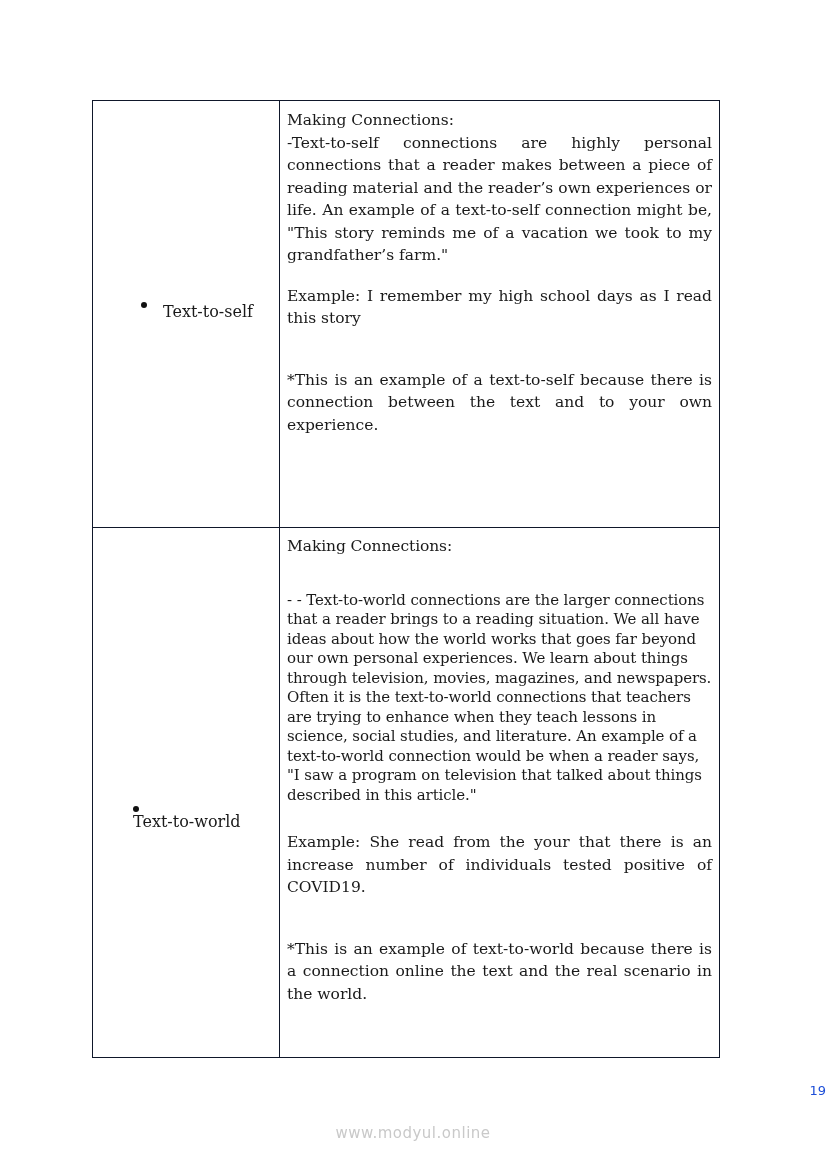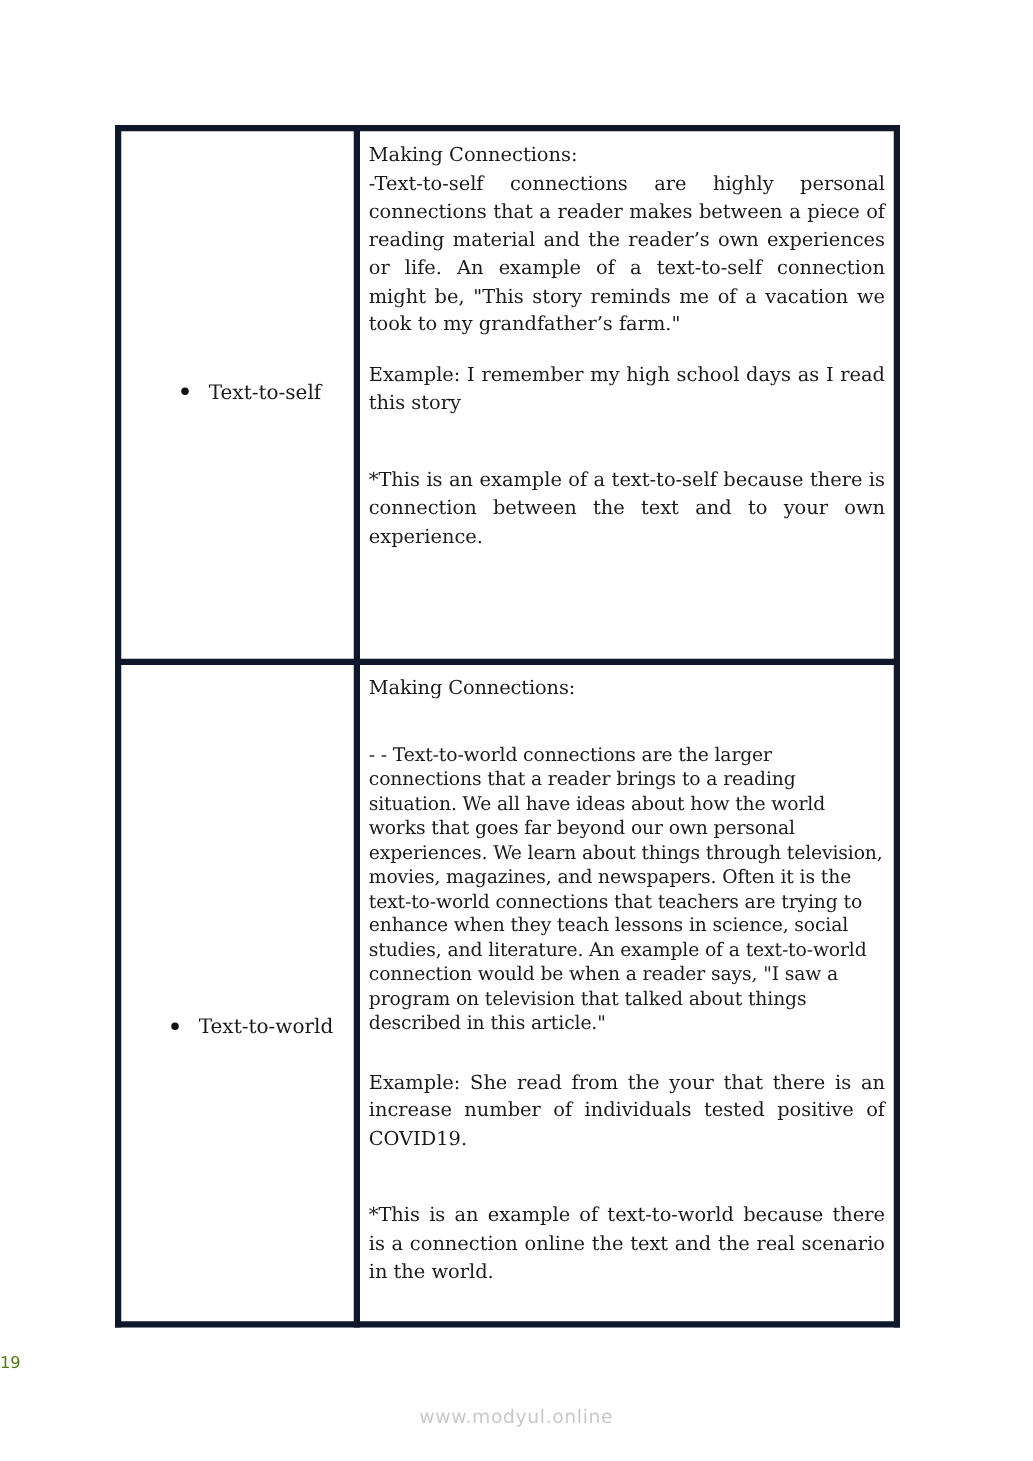--- a/index.html
+++ b/index.html
@@ -1,27 +1,27 @@
 <!DOCTYPE html>
 <html><head>
 <meta charset="utf-8">
 <style>
   html, body { margin:0; padding:0; background:#ffffff; }
   body { width:826px; height:1169px; position:relative; overflow:hidden;
          font-family:"DejaVu Serif", serif; color:#1a1a1a; }
   .tbl { position:absolute; left:92px; top:100px; width:628px; border-collapse:collapse; }
-  .tbl td { border:5px solid #0f172a; vertical-align:middle; padding:0; }
+  .tbl td { border:1px solid #0f172a; vertical-align:middle; padding:0; }
   .col1 { width:186px; }
-  .bullet-item { display:flex; align-items:center; font-size:16px; }
+  .bullet-item { display:flex; font-size:16px; }
   .bullet { display:inline-block; width:6px; height:6px; border-radius:50%; background:#111; margin-right:16px; }
   .cell { padding:6px 7px 0 7px; font-size:15.5px; line-height:22.5px; text-align:justify; }
   .cell p { margin:0; }
   .bk { font-family:"DejaVu Serif", serif; font-size:15px; line-height:19.5px; text-align:left; letter-spacing:-0.1px; }
-  .footer-num { position:absolute; left:0; width:826px; top:1083px; text-align:left;
-                font-family:"DejaVu Sans", sans-serif; font-size:13px; color:#4d7c0f; }
+  .footer-num { position:absolute; left:0; width:826px; top:1083px; text-align:right;
+                font-family:"DejaVu Sans", sans-serif; font-size:13px; color:#1d4ed8; }
   .watermark { position:absolute; left:0; width:826px; top:1124px; text-align:center;
                font-family:"DejaVu Sans", sans-serif; font-size:15px; color:#c9c9c9; letter-spacing:0.5px; }
 </style>
 </head>
 <body>
 
 <table class="tbl">
   <tbody>
       <tr style="height:427px;">
     <td class="col1">
@@ -34,21 +34,21 @@
       <div class="cell">
         <p style="margin-top:2px;">Making Connections:</p>
         <p style="">-Text-to-self connections are highly personal connections that a reader makes between a piece of reading material and the reader’s own experiences or life. An example of a text-to-self connection might be, "This story reminds me of a vacation we took to my grandfather’s farm."</p>
         <p style="margin-top:18px;">Example: I remember my high school days as I read this story</p>
         <p style="margin-top:39px; margin-bottom:26px;">*This is an example of a text-to-self because there is connection between the text and to your own experience.</p>
       </div>
     </td>
   </tr>
   <tr style="height:530px;">
     <td class="col1">
-      <div class="bullet-item" style="padding-left:40px; margin-top:52px;">
+      <div class="bullet-item" style="padding-left:40px; margin-top:52px;flex-direction:column;">
         <span class="bullet"></span>
         <span>Text-to-world</span>
       </div>
     </td>
     <td style="vertical-align:top;">
       <div class="cell">
         <p class="bk" style="margin-top:3px; font-size:15.5px;">Making Connections:</p>
         <p class="bk" style="margin-top:34px;">- - Text-to-world connections are the larger connections that a reader brings to a reading situation. We all have ideas about how the world works that goes far beyond our own personal experiences. We learn about things through television, movies, magazines, and newspapers. Often it is the text-to-world connections that teachers are trying to enhance when they teach lessons in science, social studies, and literature. An example of a text-to-world connection would be when a reader says, "I saw a program on television that talked about things described in this article."</p>
         <p style="margin-top:26px;">Example: She read from the your that there is an increase number of individuals tested positive of COVID19.</p>
         <p style="margin-top:39px; margin-bottom:24px;">*This is an example of text-to-world because there is a connection online the text and the real scenario in the world.</p>

